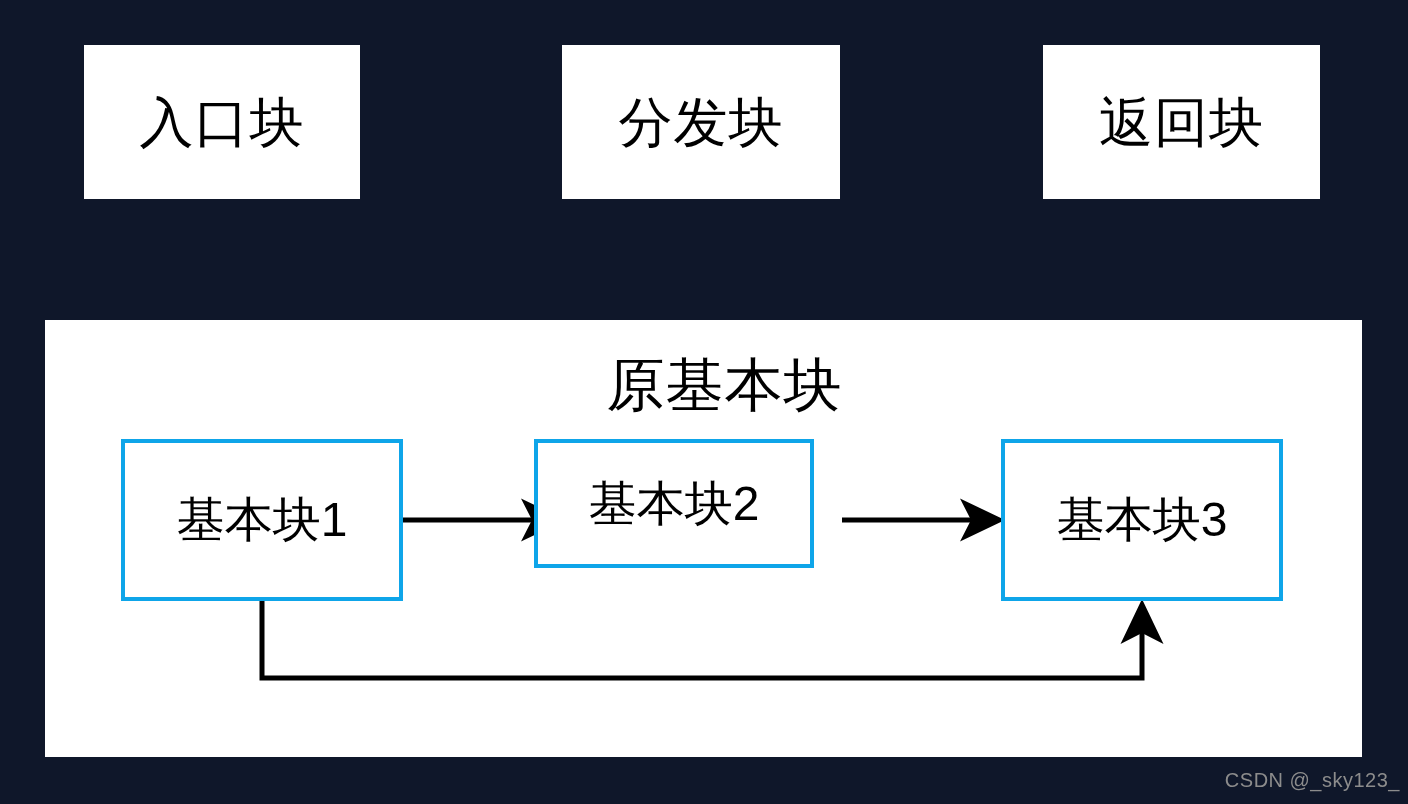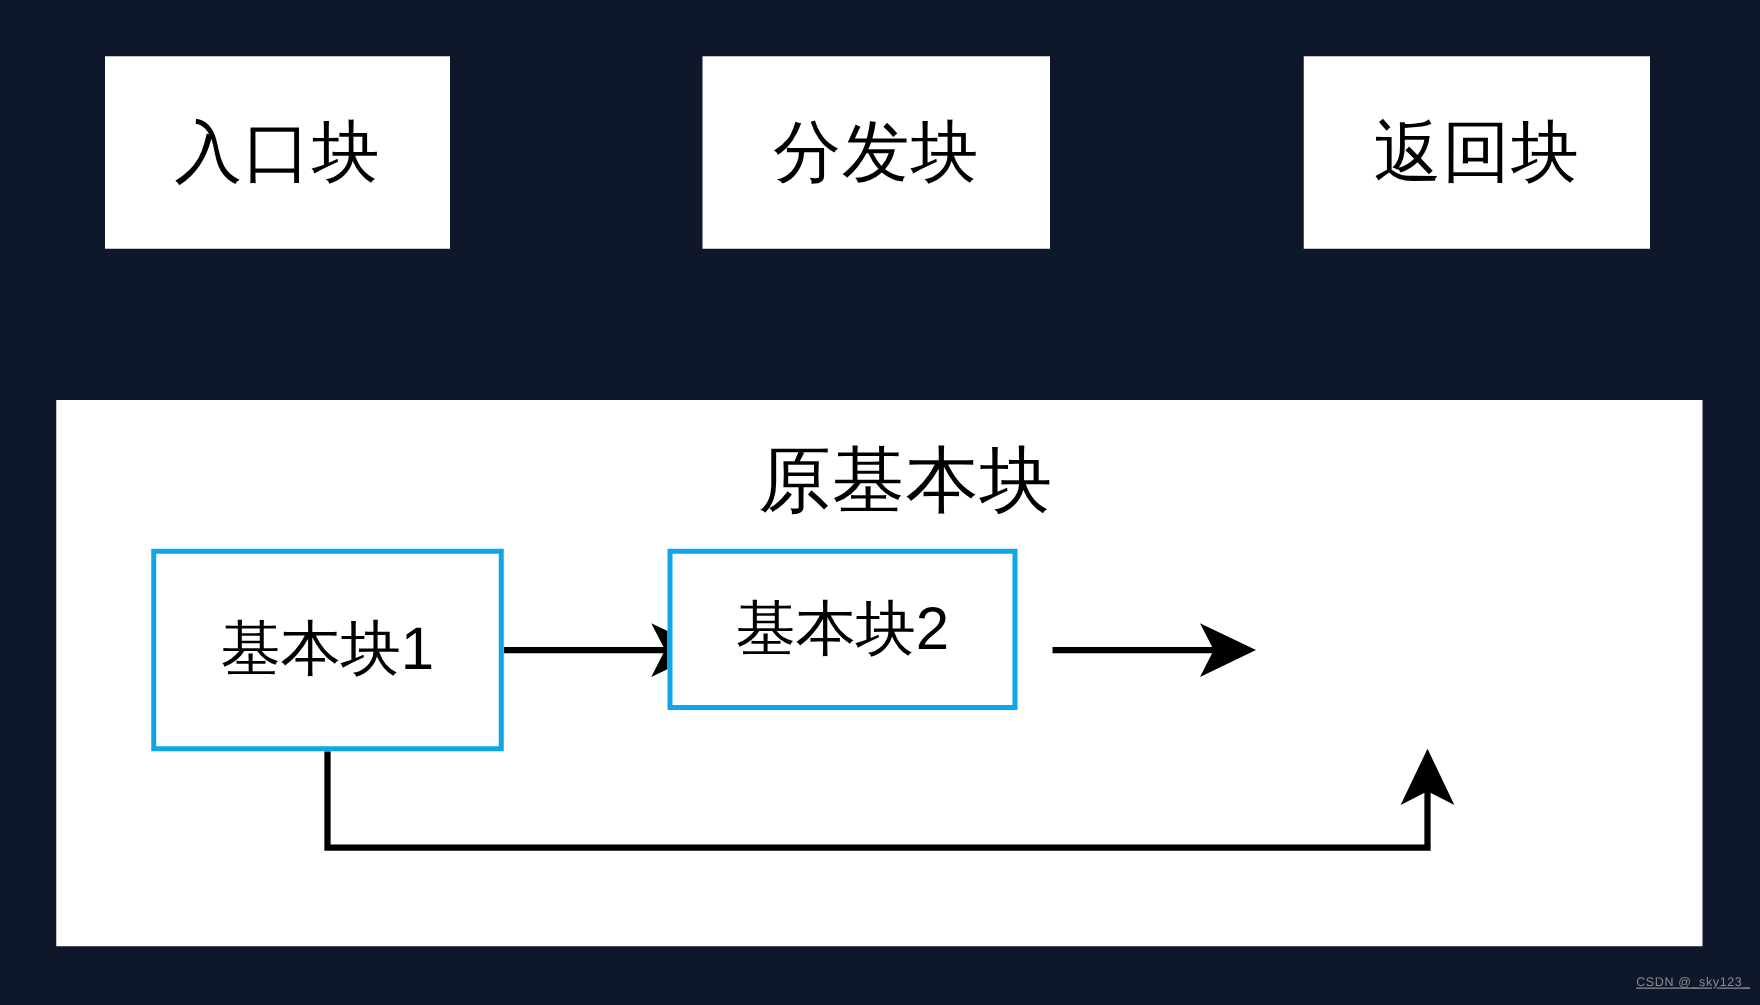--- a/index.html
+++ b/index.html
@@ -92,24 +92,23 @@
     height: 437px;
     z-index: 2;
   }
 
   
   #watermark {
     position: absolute;
     right: 8px;
     bottom: 12px;
     color: #8c8c8c;
-    font-size: 10px;
+    font-size: 20px;
     letter-spacing: 0.5px;
     white-space: nowrap;
-    text-decoration: underline;
   }
 </style>
 </head>
 <body>
 
 <div id="canvas">
 
   <div class="top-block" id="top-block-entry">
     <span>入口块</span>
   </div>
@@ -141,18 +140,21 @@
     </svg>
 
     <div class="bb-box" id="bb-box-1">
       <span>基本块1</span>
     </div>
 
     <div class="bb-box" id="bb-box-2">
       <span>基本块2</span>
     </div>
 
+    <div class="bb-box" id="bb-box-3">
+      <span>基本块3</span>
+    </div>
 
   </div>
 
   <div id="watermark">CSDN @_sky123_</div>
 
 </div>
 
 </body></html>

